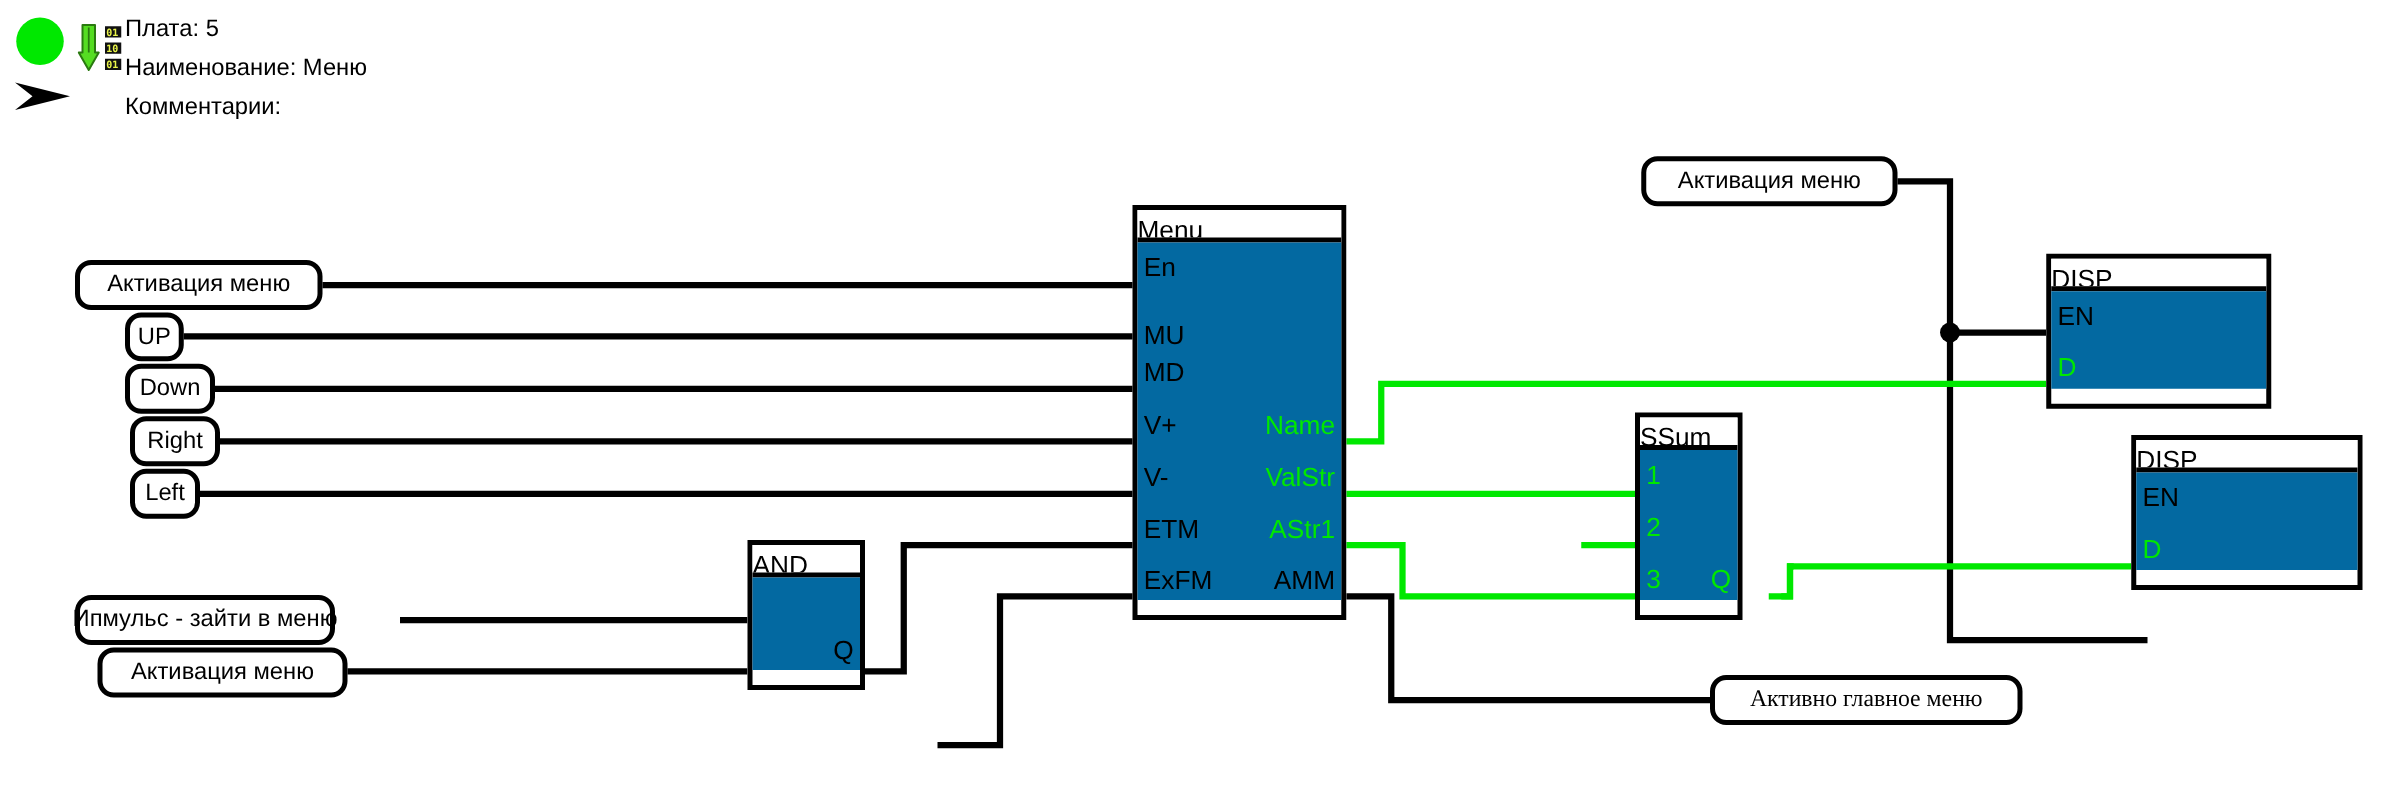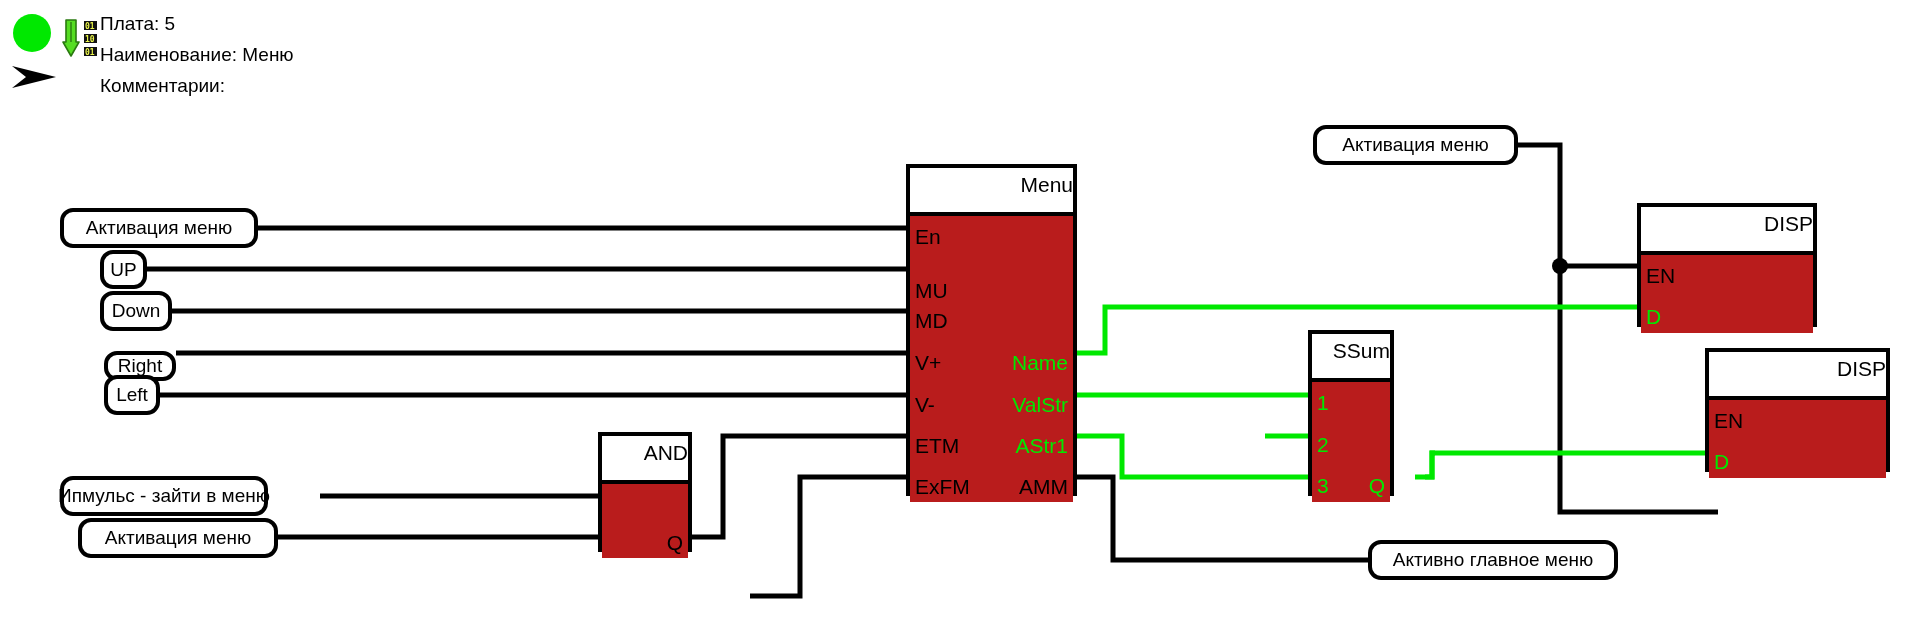--- a/index.html
+++ b/index.html
@@ -78,33 +78,33 @@
   }
   
   .fb {
     position: absolute;
     box-sizing: border-box;
     border: 4px solid #000;
     background: #fff;
   }
   .fb-title {
     box-sizing: border-box;
-    height: 48px;
+    height: 26px;
     line-height: 34px;
-    text-align: right;
+    text-align: left;
     font-size: 21px;
     color: #000;
     border-bottom: 4px solid #000;
     background: #fff;
     white-space: nowrap;
     overflow: hidden;
   }
   .fb-body {
     position: relative;
-    background: #b91c1c;
+    background: #0369a1;
   }
   .pin {
     position: absolute;
     font-size: 21px;
     white-space: nowrap;
     line-height: 1;
   }
   .pin.black { color: #000; }
   .pin.green { color: #00E800; }
   .pin.l { left: 5px; }
@@ -214,42 +214,42 @@
   </div>
 
   <div class="pill" style="left:100px; top:250px; width:47px; height:39px;">
     <span>UP</span>
   </div>
 
   <div class="pill" style="left:100px; top:291px; width:72px; height:40px;">
     <span>Down</span>
   </div>
 
-  <div class="pill" style="left:104px; top:333px; width:72px; height:30px;margin-top:18px;">
+  <div class="pill" style="left:104px; top:333px; width:72px; height:40px;">
     <span>Right</span>
   </div>
 
   <div class="pill" style="left:104px; top:375px; width:56px; height:40px;">
     <span>Left</span>
   </div>
 
   <div class="pill" style="left:60px; top:476px; width:208px; height:40px;">
     <span>Ипмульс - зайти в меню</span>
   </div>
 
   <div class="pill" style="left:78px; top:518px; width:200px; height:40px;">
     <span>Активация  меню</span>
   </div>
 
 
   <div class="pill" style="left:1313px; top:125px; width:205px; height:40px;">
     <span>Активация  меню</span>
   </div>
 
-  <div class="pill" style="left:1368px; top:540px; width:250px; height:40px;">
+  <div class="pill" style="left:1368px; top:540px; width:250px; height:40px;font-family:Liberation Serif, serif;">
     <span>Активно главное меню</span>
   </div>
 
   <div class="fb" style="left:906px; top:164px; width:171px; height:332px;">
     <div class="fb-title">Menu</div>
     <div class="fb-body" style="height:286px;">
       <div class="pin black l" style="top:10px;">En</div>
       <div class="pin black l" style="top:64px;">MU</div>
       <div class="pin black l" style="top:94px;text-align:right;">MD</div>
       <div class="pin black l" style="top:136px;">V+</div>

